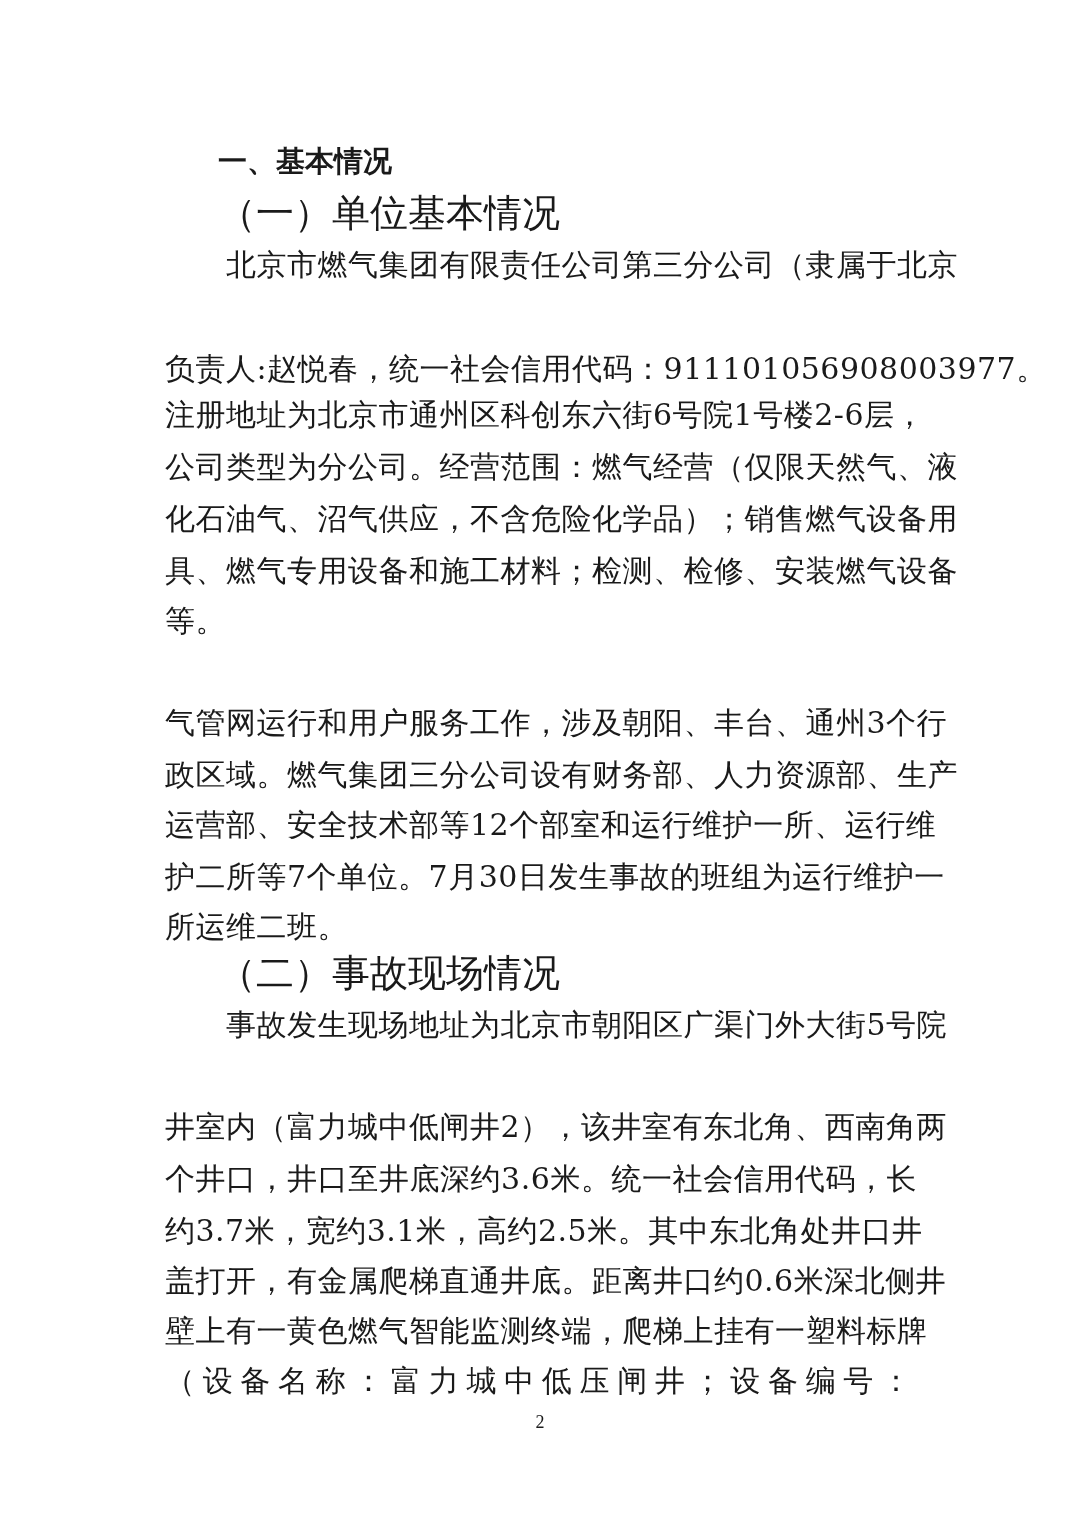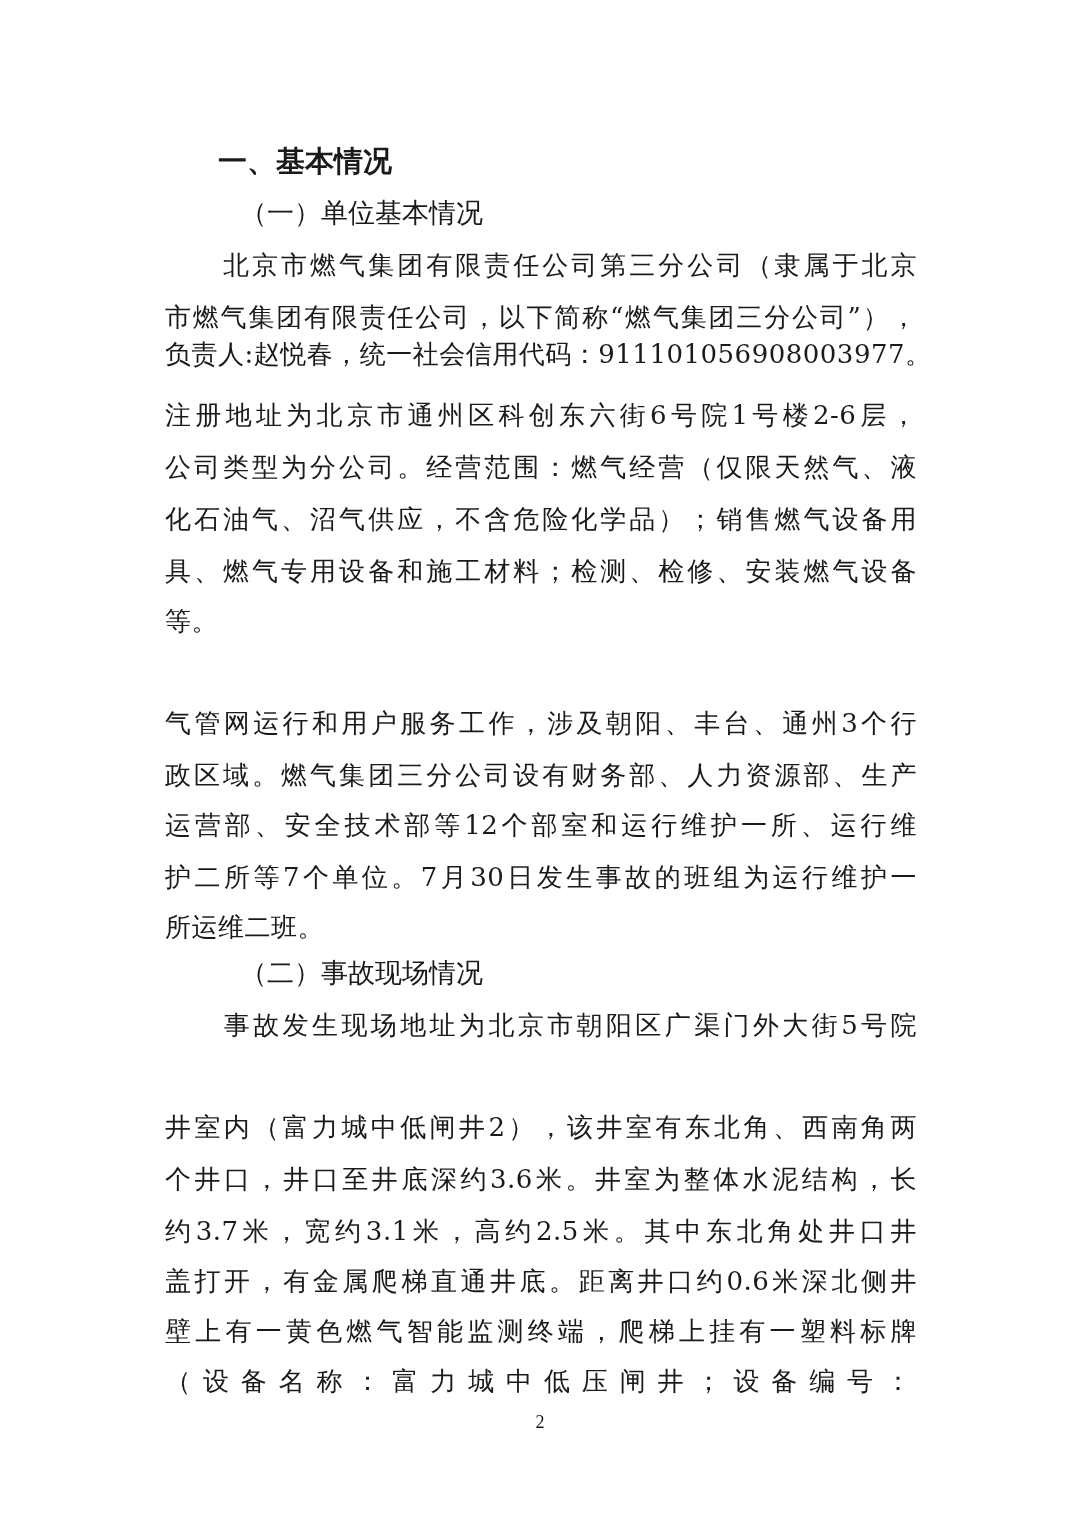--- a/index.html
+++ b/index.html
@@ -1,52 +1,51 @@
 <!DOCTYPE html>
 <html><head>
 <meta charset="utf-8">
 <style>
   html, body { margin: 0; padding: 0; background: #ffffff; }
   body { width: 1080px; height: 1527px; position: relative; overflow: hidden;
          font-family: "DejaVu Serif", "Liberation Serif", serif; color: #1a1a1a; }
   .page { position: absolute; left: 0; top: 0; width: 1080px; height: 1527px; }
-  .line { position: absolute; left: 165px; width: 752px; font-size: 26px; line-height: 36px;
+  .line { position: absolute; left: 165px; width: 752px; font-size: 30px; line-height: 36px;
           white-space: nowrap; text-align-last: justify; text-align: justify; letter-spacing: 0.5px; }
   .line.last { text-align-last: left; }
   .h1 { position: absolute; left: 218px; font-size: 29px; font-weight: bold; line-height: 36px;
         font-family: "DejaVu Sans", "Liberation Sans", sans-serif; }
-  .h2 { position: absolute; left: 218px; font-size: 27px; line-height: 36px; margin-left: 22px; }
+  .h2 { position: absolute; left: 218px; font-size: 38px; line-height: 36px; }
   .pagenum { position: absolute; left: 0; width: 1080px; top: 1400px; text-align: center;
              font-size: 18px; font-family: "Liberation Serif", serif; }
 </style>
 </head>
 <body>
 
 <div class="page">
   <div class="h1" style="top:143px">一、基本情况</div>
   <div class="h2" style="top:195px">（一）单位基本情况</div>
 
   <div class="line" style="top:247px">　　北京市燃气集团有限责任公司第三分公司（隶属于北京</div>
-  <div class="line" style="top:299px">市燃气集团有限责任公司，以下简称“燃气集团三分公司”），</div>
-  <div class="line" style="top:336px">负责人:赵悦春，统一社会信用代码：911101056908003977。</div>
+  <div class="line" style="top:351px">负责人:赵悦春，统一社会信用代码：911101056908003977。</div>
   <div class="line" style="top:397px">注册地址为北京市通州区科创东六街6号院1号楼2-6层，</div>
   <div class="line" style="top:449px">公司类型为分公司。经营范围：燃气经营（仅限天然气、液</div>
   <div class="line" style="top:501px">化石油气、沼气供应，不含危险化学品）；销售燃气设备用</div>
   <div class="line" style="top:553px">具、燃气专用设备和施工材料；检测、检修、安装燃气设备</div>
   <div class="line last" style="top:603px">等。</div>
   <div class="line" style="top:705px">气管网运行和用户服务工作，涉及朝阳、丰台、通州3个行</div>
   <div class="line" style="top:757px">政区域。燃气集团三分公司设有财务部、人力资源部、生产</div>
   <div class="line" style="top:807px">运营部、安全技术部等12个部室和运行维护一所、运行维</div>
   <div class="line" style="top:859px">护二所等7个单位。7月30日发生事故的班组为运行维护一</div>
   <div class="line last" style="top:909px">所运维二班。</div>
 
   <div class="h2" style="top:955px">（二）事故现场情况</div>
 
   <div class="line" style="top:1007px">　　事故发生现场地址为北京市朝阳区广渠门外大街5号院</div>
   <div class="line" style="top:1109px">井室内（富力城中低闸井2），该井室有东北角、西南角两</div>
-  <div class="line" style="top:1161px">个井口，井口至井底深约3.6米。井室为整体水泥结构，长</div>
+  <div class="line" style="top:1161px">个井口，井口至井底深约3.6米。统一社会信用代码，长</div>
   <div class="line" style="top:1213px">约3.7米，宽约3.1米，高约2.5米。其中东北角处井口井</div>
   <div class="line" style="top:1263px">盖打开，有金属爬梯直通井底。距离井口约0.6米深北侧井</div>
   <div class="line" style="top:1363px; letter-spacing: 6px;">（设备名称：富力城中低压闸井；设备编号：</div>
   <div class="line" style="top:1313px">壁上有一黄色燃气智能监测终端，爬梯上挂有一塑料标牌</div>
 
   <div class="pagenum" style="top:1412px">2</div>
 </div>
 
 </body></html>

